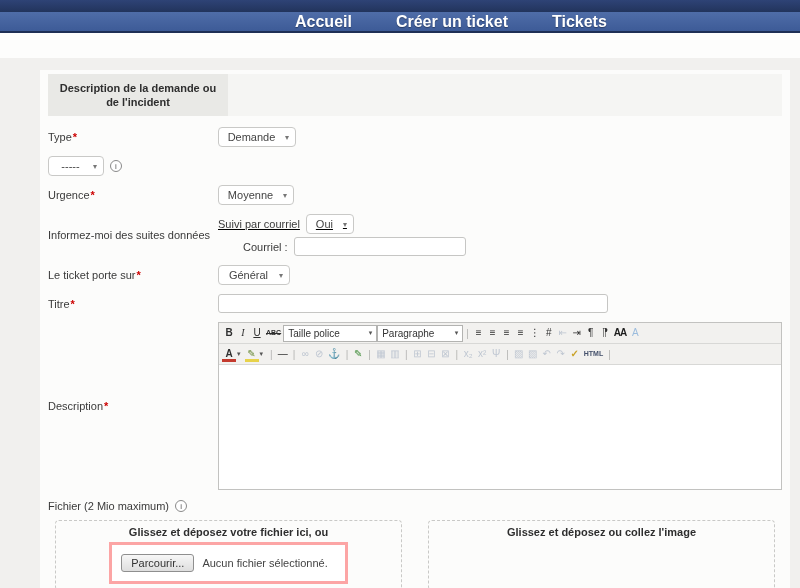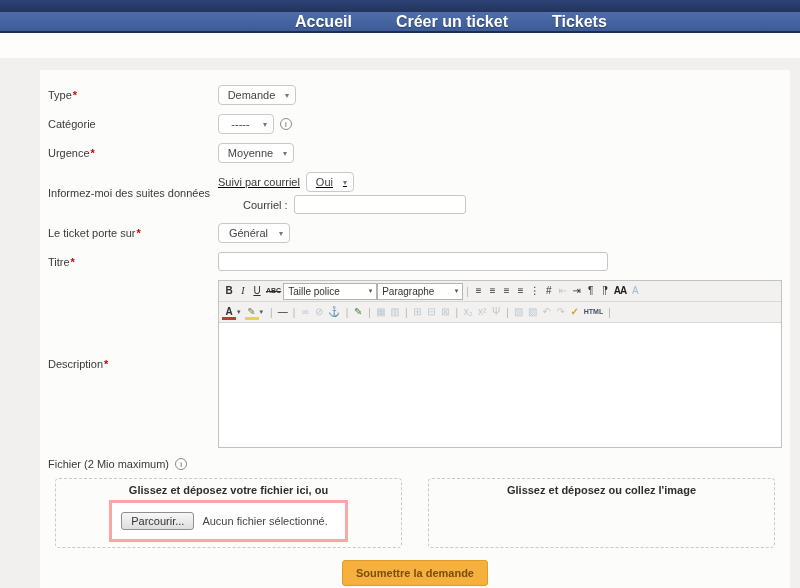--- a/index.html
+++ b/index.html
@@ -108,35 +108,37 @@
       <span class="nav-link">Créer un ticket</span>
       <span class="nav-link">Tickets</span>
     </div>
 </div>
 
 <div class="white-strip"></div>
 
 <div class="page">
   <div class="panel">
 
+    <div class="panel-header">
+      <div class="panel-header-cell">Description de la demande ou de l'incident</div>
+    </div>
 
     <div class="frow" style="margin-top:11px;">
       <div class="flabel">
         <span>Type</span><span class="req">*</span>
       </div>
       <div class="fctrl">
         <span class="select w78">
           <span class="selval">Demande</span>
           <span class="selarr">▾</span>
         </span>
       </div>
     </div>
 
     <div class="frow">
-      <div class="flabel">Catégorie</div>
       <div class="fctrl">
         <span class="select w56">
           <span class="selval">-----</span>
           <span class="selarr">▾</span>
         </span>
         <span class="info">i</span>
       </div>
     </div>
 
     <div class="frow">

